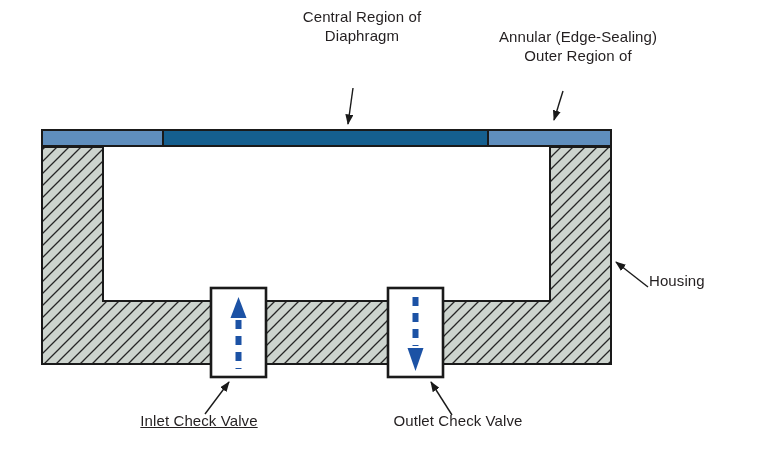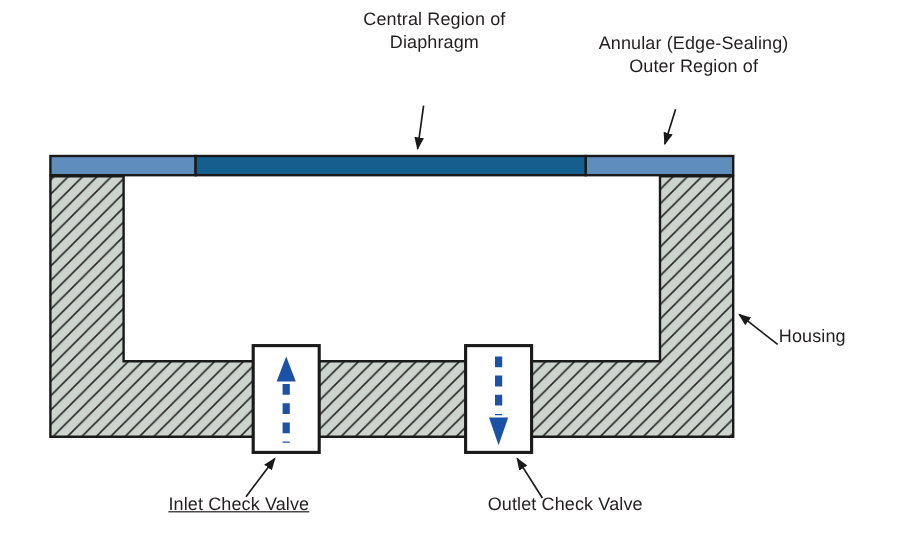--- a/index.html
+++ b/index.html
@@ -76,15 +76,15 @@
 
   <div class="label" style="left:478px; top:28px; width:200px;">
     <span>Annular (Edge-Sealing)</span>
     <span>Outer Region of</span>
   </div>
 
   <div class="label label-left" style="left:649px; top:272px;text-align:right;">Housing</div>
 
   <div class="label" style="left:119px; top:412px; width:160px;text-decoration:underline;">Inlet Check Valve</div>
 
-  <div class="label" style="left:386px; top:412px; width:170px;">Outlet Check Valve</div>
+  <div class="label" style="left:373px; top:412px; width:170px;">Outlet Check Valve</div>
 
 </div>
 
 </body></html>

